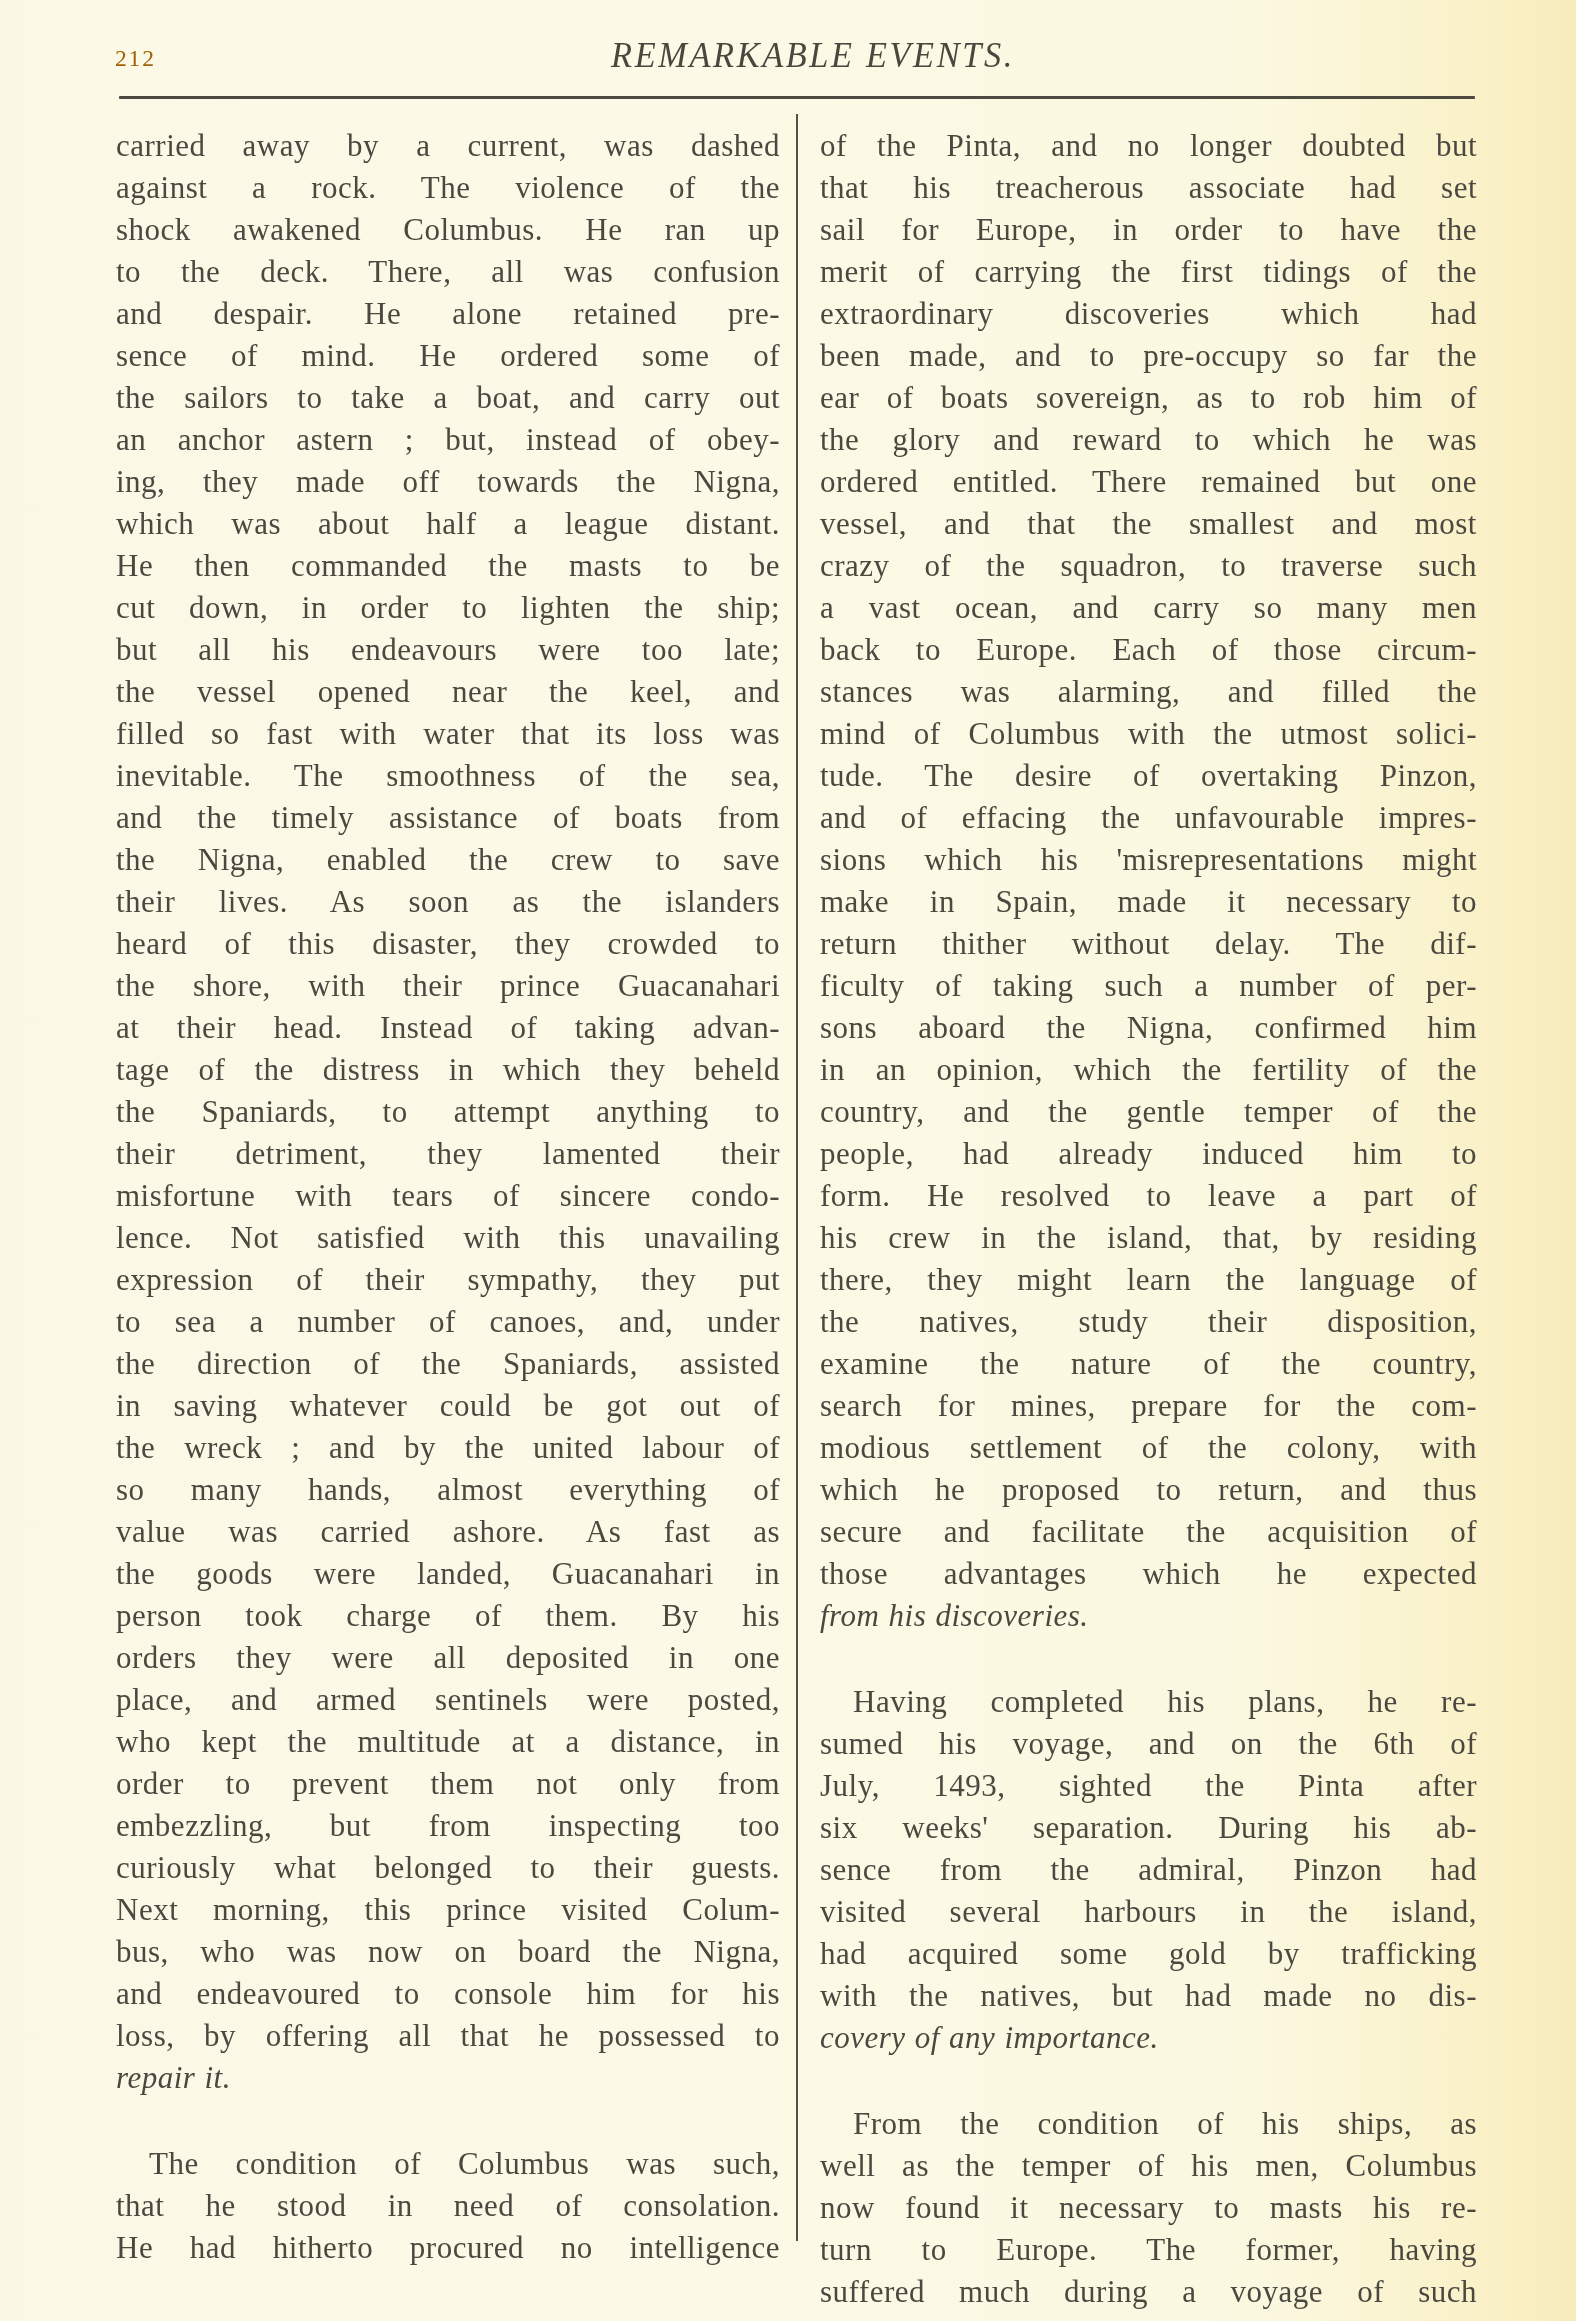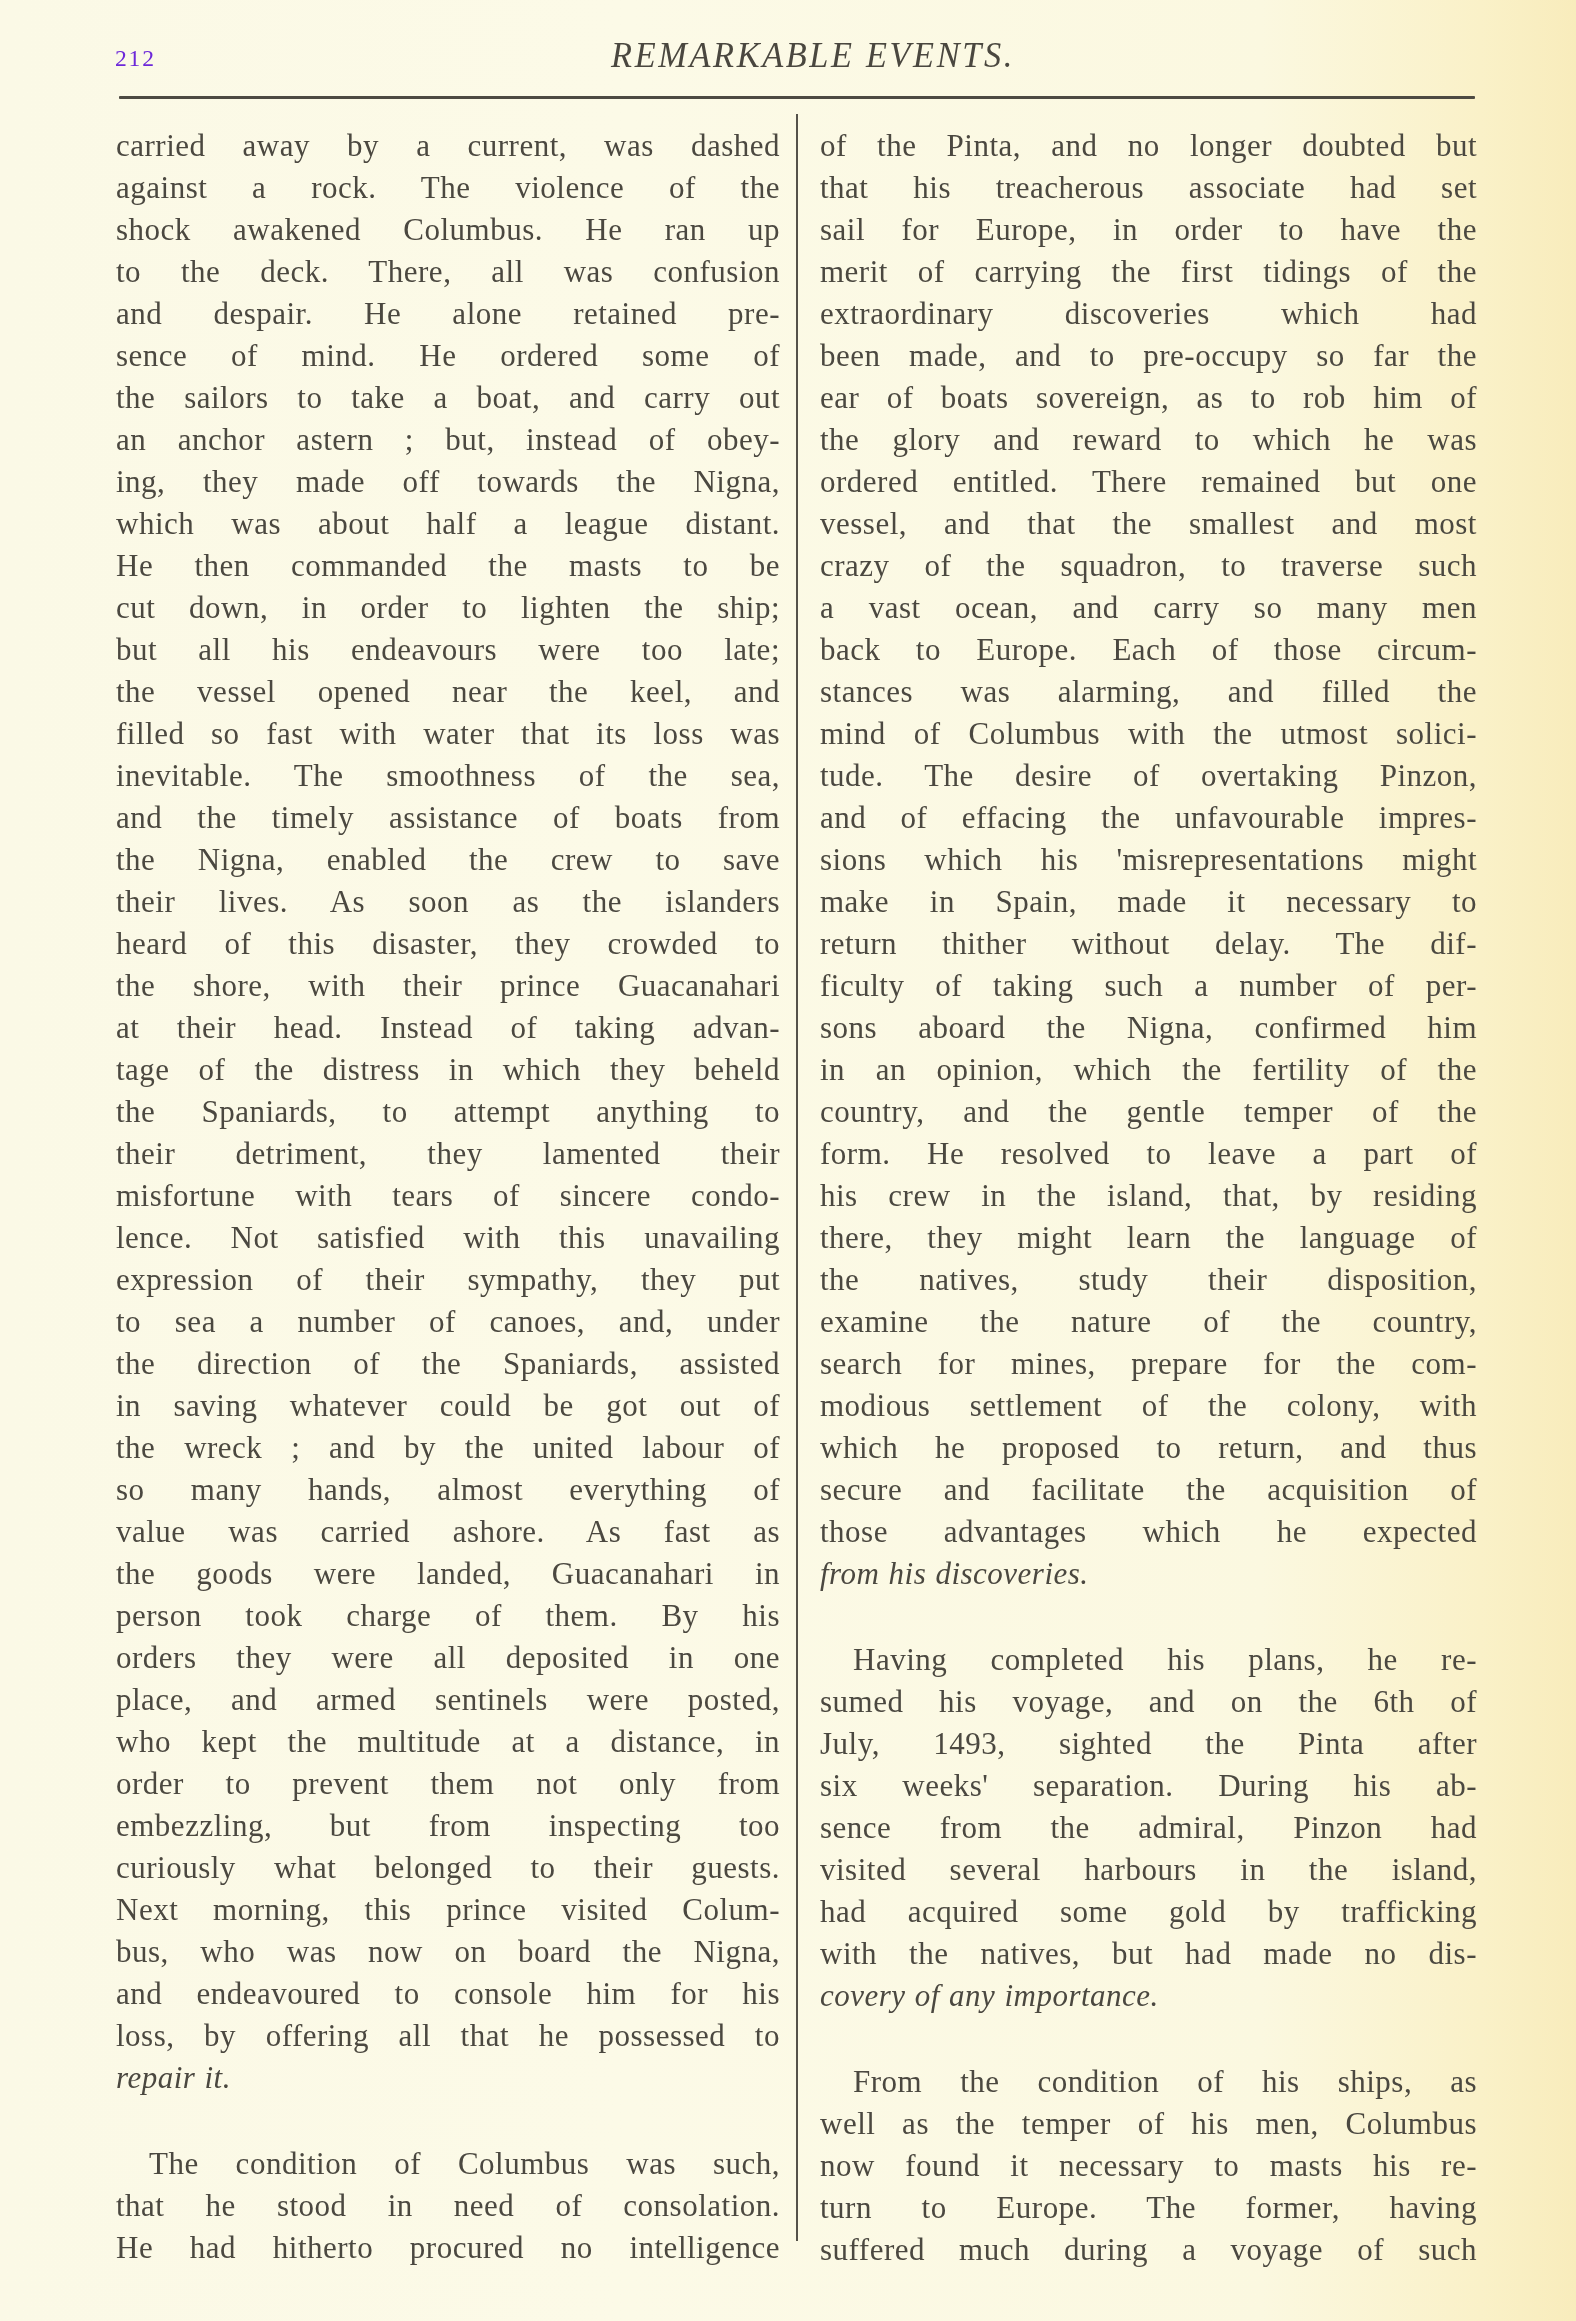--- a/index.html
+++ b/index.html
@@ -5,21 +5,21 @@
   html, body { margin: 0; padding: 0; }
   body {
     width: 1576px; height: 2322px; overflow: hidden;
     background: linear-gradient(to right, #fbf9e6 0%, #fcfae7 40%, #fbf8e0 80%, #faf1c8 94%, #f8ecbc 100%);
     position: relative;
     font-family: "Liberation Serif", "DejaVu Serif", serif;
     color: #4b4840;
   }
   .page-number {
     position: absolute; left: 115px; top: 45px;
-    font-size: 23.6px; letter-spacing: 1.8px; color: #6d28d9;
+    font-size: 23.6px; letter-spacing: 1.8px; color: #a16207;
   }
   .running-head {
     position: absolute; left: 545px; top: 36px; width: 536px; text-align: center;
     font-size: 35px; font-style: italic; letter-spacing: 2.7px; color: #4a473f;
     transform: scaleX(0.98);
   }
   .head-rule {
     position: absolute; left: 119px; top: 96px; width: 1356px; height: 2.7px;
     background: #4d4a42;
     border-radius: 0.9px;
@@ -122,20 +122,21 @@
       <div class="line"><span class="line-inner">mind of Columbus with the utmost solici-</span></div>
       <div class="line"><span class="line-inner">tude. The desire of overtaking Pinzon,</span></div>
       <div class="line"><span class="line-inner">and of effacing the unfavourable impres-</span></div>
       <div class="line"><span class="line-inner">sions which his 'misrepresentations might</span></div>
       <div class="line"><span class="line-inner">make in Spain, made it necessary to</span></div>
       <div class="line"><span class="line-inner">return thither without delay. The dif-</span></div>
       <div class="line"><span class="line-inner">ficulty of taking such a number of per-</span></div>
       <div class="line"><span class="line-inner"><span>sons aboard the </span><span class="it">Nigna,</span><span> confirmed him</span></span></div>
       <div class="line"><span class="line-inner">in an opinion, which the fertility of the</span></div>
       <div class="line"><span class="line-inner">country, and the gentle temper of the</span></div>
+      <div class="line"><span class="line-inner">people, had already induced him to</span></div>
       <div class="line"><span class="line-inner">form. He resolved to leave a part of</span></div>
       <div class="line"><span class="line-inner">his crew in the island, that, by residing</span></div>
       <div class="line"><span class="line-inner">there, they might learn the language of</span></div>
       <div class="line"><span class="line-inner">the natives, study their disposition,</span></div>
       <div class="line"><span class="line-inner">examine the nature of the country,</span></div>
       <div class="line"><span class="line-inner">search for mines, prepare for the com-</span></div>
       <div class="line"><span class="line-inner">modious settlement of the colony, with</span></div>
       <div class="line"><span class="line-inner">which he proposed to return, and thus</span></div>
       <div class="line"><span class="line-inner">secure and facilitate the acquisition of</span></div>
       <div class="line"><span class="line-inner">those advantages which he expected</span></div>

